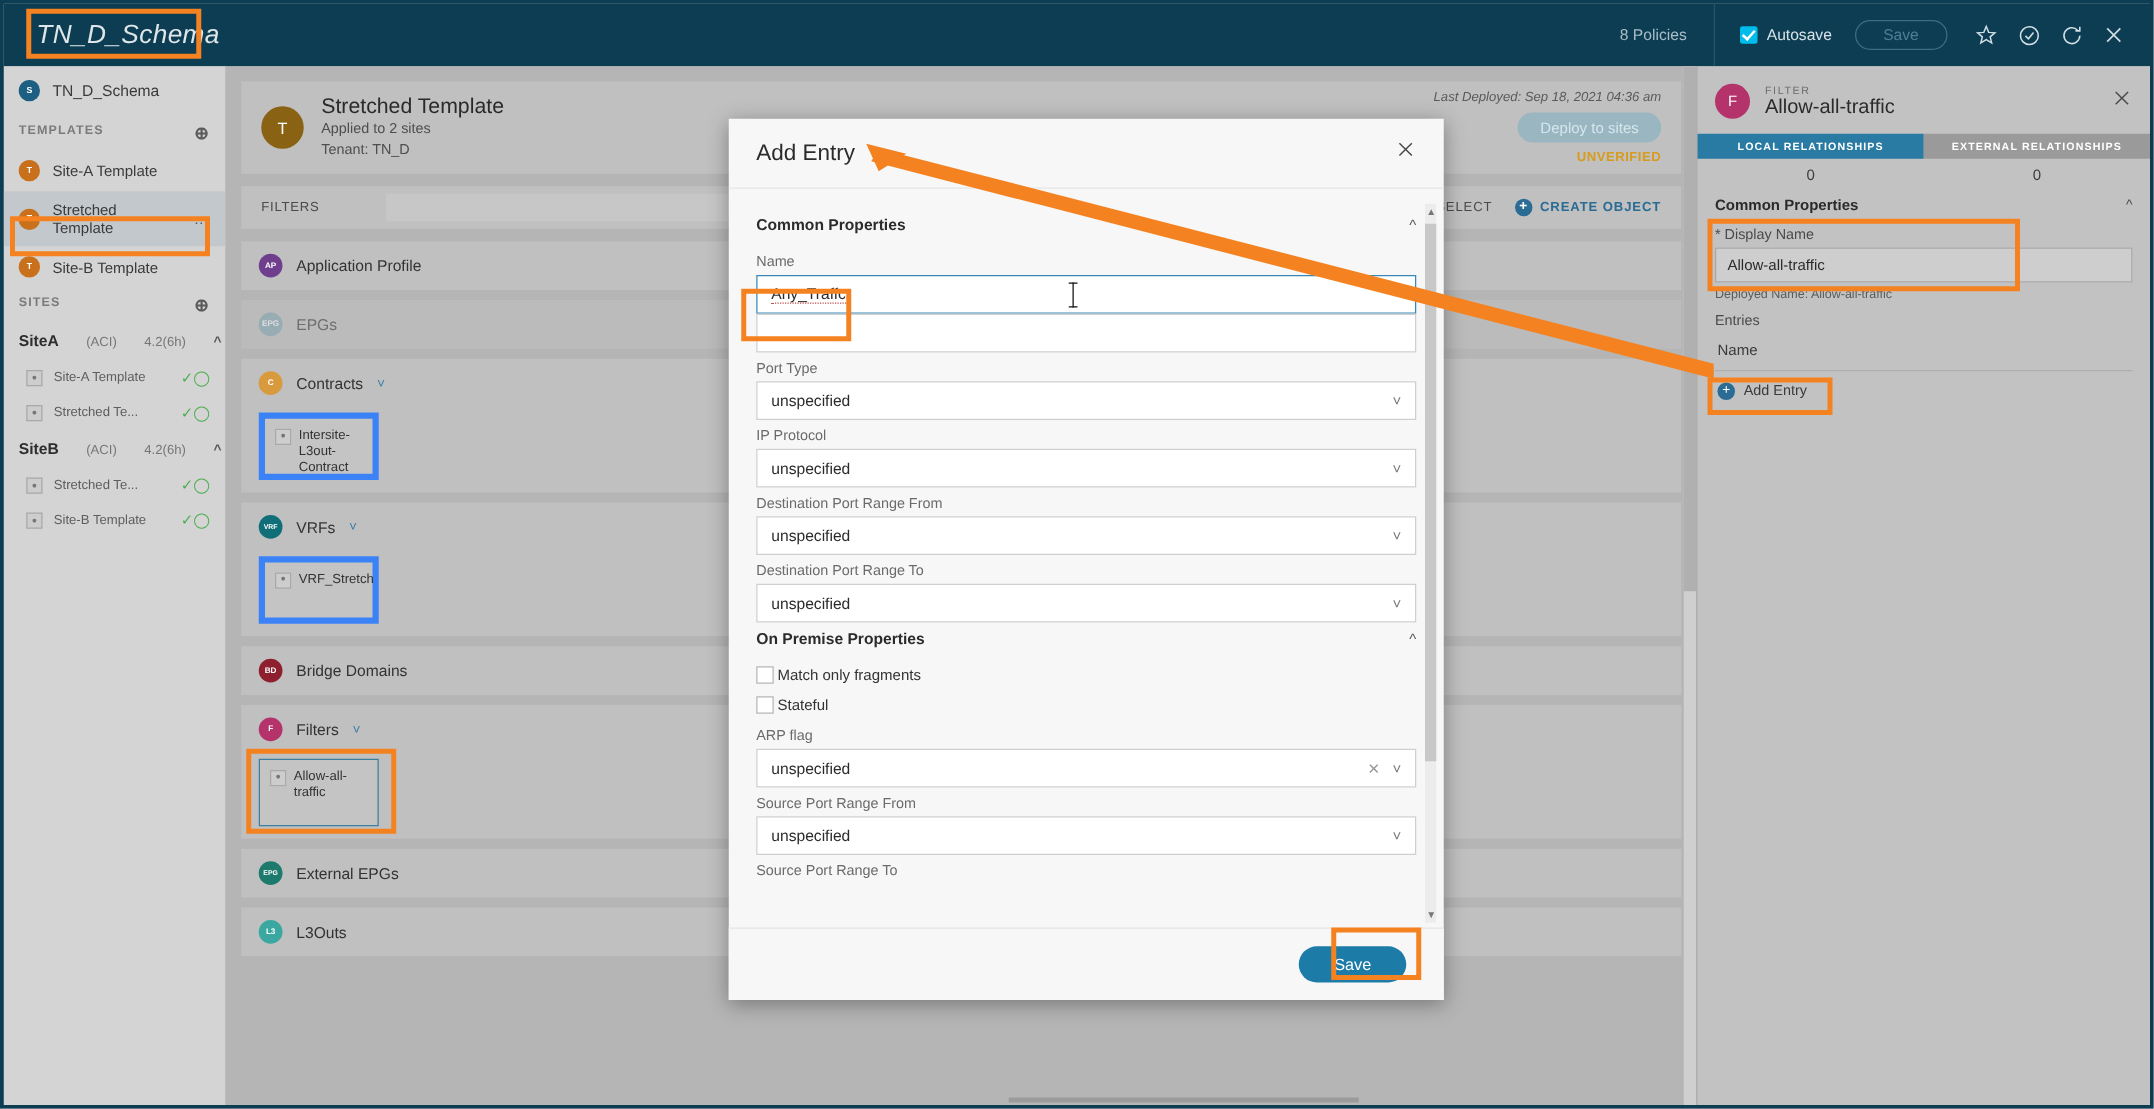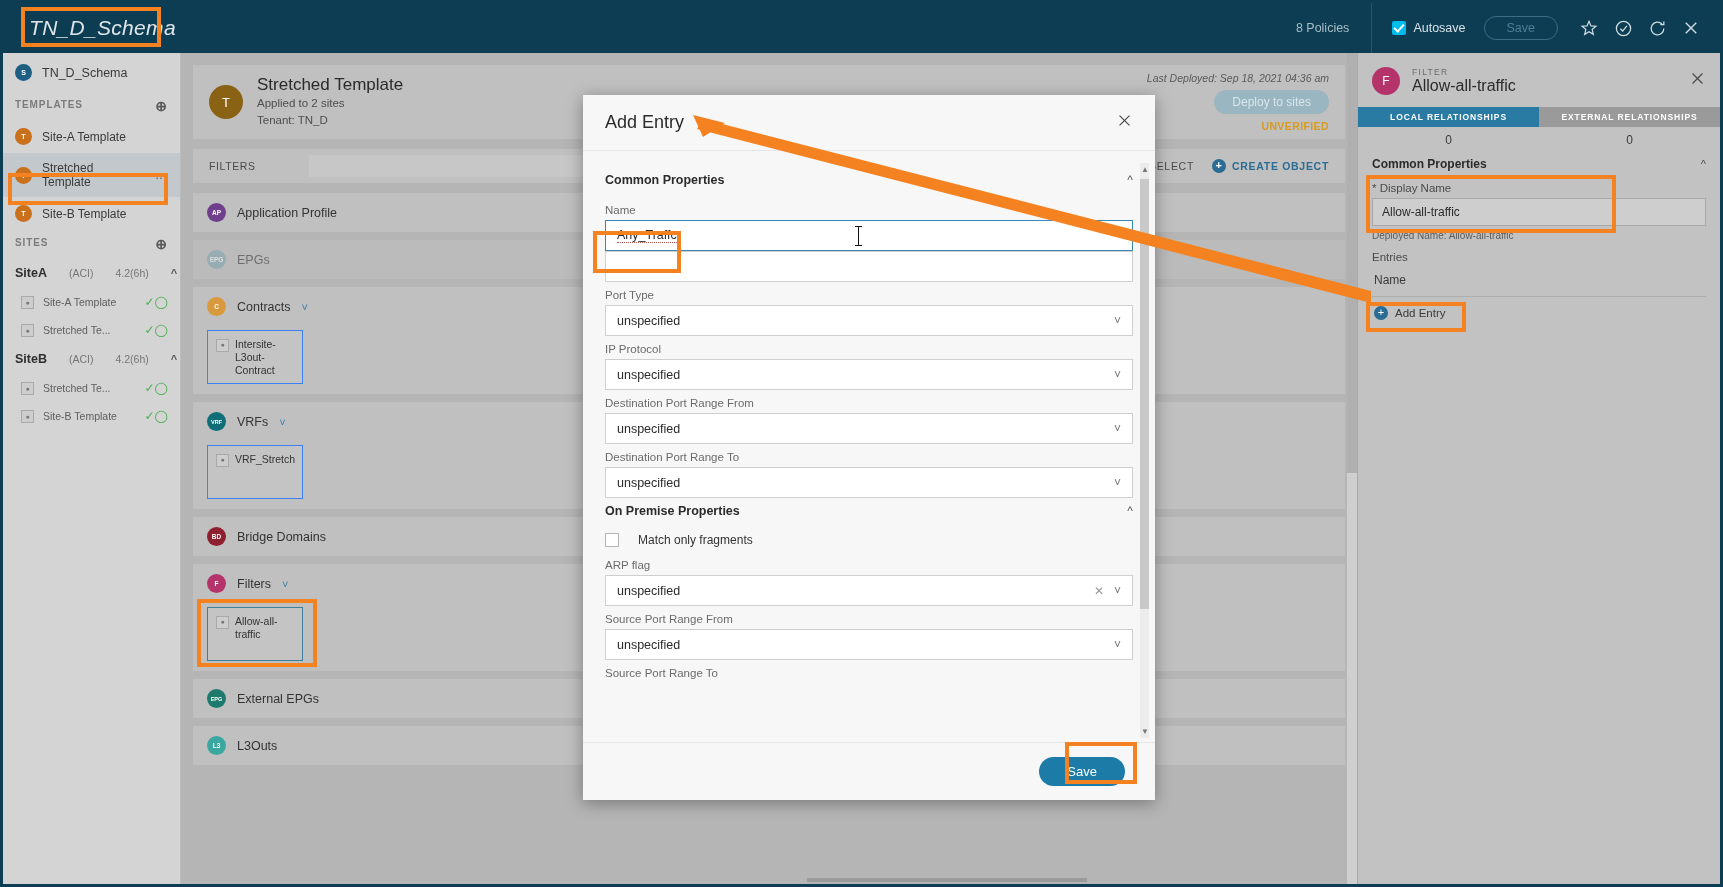--- a/index.html
+++ b/index.html
@@ -191,21 +191,21 @@
   }
   .sec-av {
     width: 19px; height: 19px; border-radius: 50%;
     color: #fff; font-size: 6.5px; font-weight: bold;
     display: flex; align-items: center; justify-content: center; flex: none;
   }
   .sec-caret { color: #3a7fa5; font-size: 11px; }
   .sec.dim { opacity: .55; }
   .cards { display: flex; gap: 14px; margin-top: 14px; }
   .card {
-    width: 96px; height: 54px; border: 1px solid #3b82f6;
+    width: 96px; height: 54px; border: 5px solid #3b82f6;
     background: #c4c4c4; padding: 7px 8px;
     display: flex; gap: 6px; font-size: 10.5px; color: #333;
     line-height: 1.25;
   }
   .card.sel { border: 1px solid #3c7f9e; }
   .card .sq { margin-top: 1px; }
   .hl-filtercard {
     position: absolute; left: 12px; top: 0;
     width: 120px; height: 68px;
     border: 4px solid #f58220; pointer-events: none;
@@ -301,21 +301,21 @@
   .f-inp .xmark { margin-left: auto; color: #999; font-size: 12px; padding-right: 10px;}
   .f-inp .typed { border-bottom: 1px dotted #c05050; }
   .cursor {
     position: absolute; left: 252px; top: 5px;
     width: 1px; height: 20px; background: #111;
   }
   .cursor::before, .cursor::after {
     content: ""; position: absolute; left: -3px; width: 7px; height: 1px; background: #111;
   }
   .cursor::before { top: 0; } .cursor::after { bottom: 0; }
-  .chkrow { display: flex; align-items: center; gap: 19px; font-size: 12px; color: #333; padding: 5px 0;}
+  .chkrow { display: flex; align-items: center; gap: 3px; font-size: 12px; color: #333; padding: 5px 0;}
   .chkbox { width: 14px; height: 14px; border: 1px solid #b5b5b5; background: #fff; flex: none;}
   .m-scroll {
     position: absolute; right: 6px; top: 12px; bottom: 4px; width: 9px;
     background: #ececec;
   }
   .m-scroll .thumb { position: absolute; top: 16px; left: 0; width: 9px; height: 430px; background: #c8c8c8;}
   .m-scroll .ar { position: absolute; left: 1px; font-size: 8px; color: #777; }
   .m-foot {
     height: 58px; border-top: 1px solid #e6e6e6;
     display: flex; align-items: center; justify-content: flex-end;
@@ -672,20 +672,24 @@
 
       <div class="m-sec" style="margin-top:0">
         <span>On Premise Properties</span>
         <span class="caret">^</span>
       </div>
 
       <div class="chkrow">
         <span class="chkbox"></span>
         <span>Match only fragments</span>
       </div>
+      <div class="chkrow">
+        <span class="chkbox"></span>
+        <span>Stateful</span>
+      </div>
 
       <div class="f-lbl">ARP flag</div>
       <div class="f-inp">
         <span>unspecified</span>
         <span class="xmark">✕</span>
         <span class="caretdn" style="margin-left:0">˅</span>
       </div>
 
       <div class="f-lbl">Source Port Range From</div>
       <div class="f-inp">

